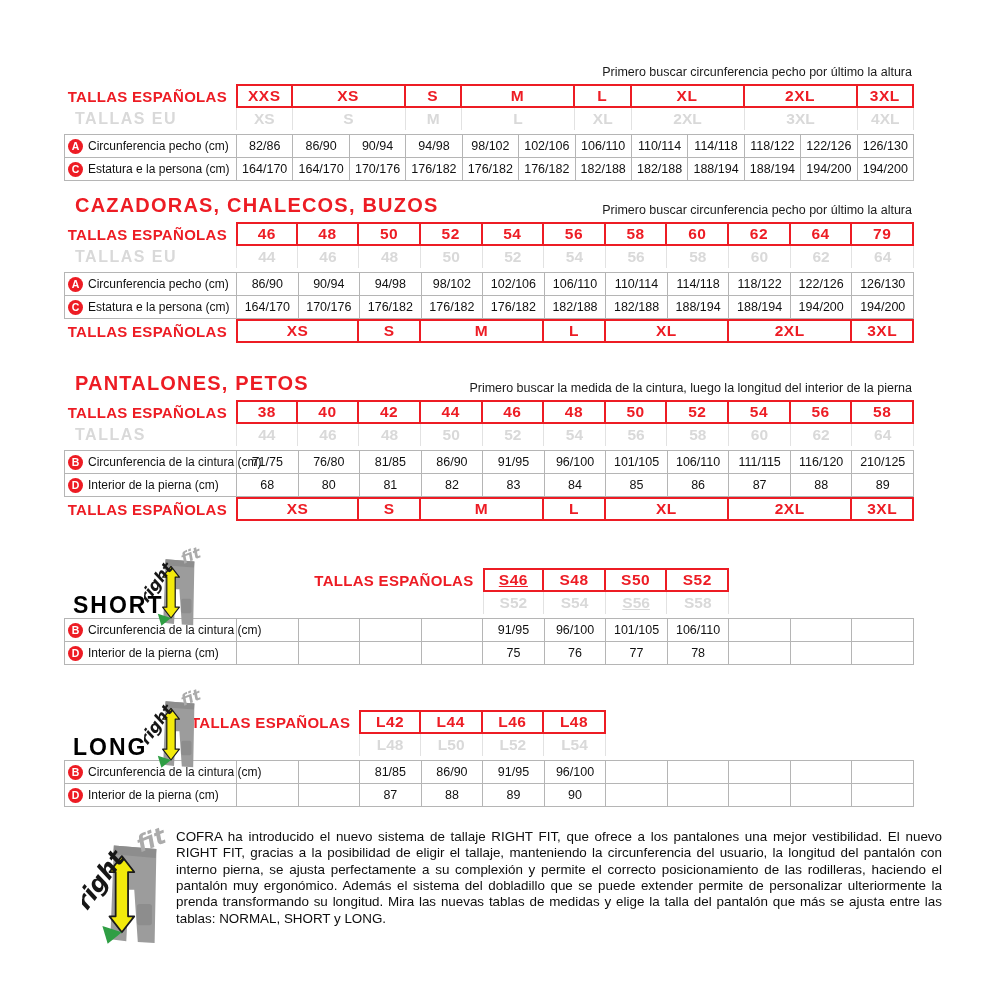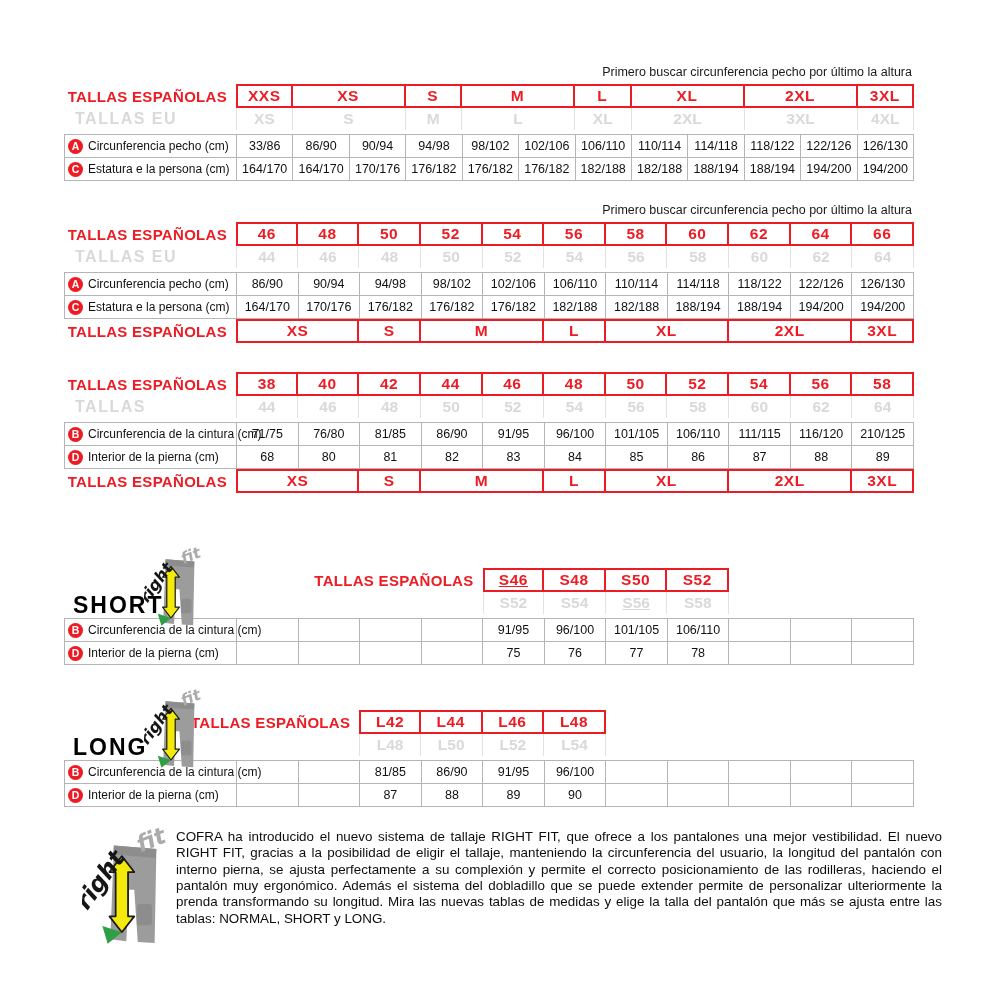--- a/index.html
+++ b/index.html
@@ -74,21 +74,21 @@
       <div class="eu-cell" style="grid-column: span 1;">XL</div>
       <div class="eu-cell" style="grid-column: span 2;">2XL</div>
       <div class="eu-cell" style="grid-column: span 2;">3XL</div>
       <div class="eu-cell" style="grid-column: span 1;">4XL</div>
     </div>
   <div class="data-block tgrid" style="grid-template-columns: 172px repeat(12, 1fr);">
       <div class="dcell label-cell">
         <div class="circle-icon">A</div>
         <div class="mlabel">Circunferencia pecho (cm)</div>
       </div>
-      <div class="dcell vcell">33/86</div>
+      <div class="dcell vcell">82/86</div>
       <div class="dcell vcell">86/90</div>
       <div class="dcell vcell">90/94</div>
       <div class="dcell vcell">94/98</div>
       <div class="dcell vcell">98/102</div>
       <div class="dcell vcell">102/106</div>
       <div class="dcell vcell">106/110</div>
       <div class="dcell vcell">110/114</div>
       <div class="dcell vcell">114/118</div>
       <div class="dcell vcell">118/122</div>
       <div class="dcell vcell">122/126</div>
@@ -107,35 +107,36 @@
       <div class="dcell vcell">182/188</div>
       <div class="dcell vcell">188/194</div>
       <div class="dcell vcell">188/194</div>
       <div class="dcell vcell">194/200</div>
       <div class="dcell vcell">194/200</div>
     </div>
 </div>
 
 <div class="section" id="sec-cazadoras">
   <div class="sec-head">
+    <h2 class="sec-title">CAZADORAS, CHALECOS, BUZOS</h2>
     <div class="instruction">Primero buscar circunferencia pecho por último la altura</div>
   </div>
   <div class="trow row-es tgrid" style="grid-template-columns: 172px repeat(11, 1fr);">
       <div class="es-label" style="grid-column: 1 / span 1;">TALLAS ESPAÑOLAS</div>
       <div class="size-box" style="grid-column: span 1;">46</div>
       <div class="size-box" style="grid-column: span 1;">48</div>
       <div class="size-box" style="grid-column: span 1;">50</div>
       <div class="size-box" style="grid-column: span 1;">52</div>
       <div class="size-box" style="grid-column: span 1;">54</div>
       <div class="size-box" style="grid-column: span 1;">56</div>
       <div class="size-box" style="grid-column: span 1;">58</div>
       <div class="size-box" style="grid-column: span 1;">60</div>
       <div class="size-box" style="grid-column: span 1;">62</div>
       <div class="size-box" style="grid-column: span 1;">64</div>
-      <div class="size-box" style="grid-column: span 1;">66</div>
+      <div class="size-box" style="grid-column: span 1;">79</div>
     </div>
   <div class="trow row-eu tgrid" style="grid-template-columns: 172px repeat(11, 1fr);">
       <div class="eu-label" style="grid-column: 1 / span 1;">TALLAS EU</div>
       <div class="eu-cell" style="grid-column: span 1;">44</div>
       <div class="eu-cell" style="grid-column: span 1;">46</div>
       <div class="eu-cell" style="grid-column: span 1;">48</div>
       <div class="eu-cell" style="grid-column: span 1;">50</div>
       <div class="eu-cell" style="grid-column: span 1;">52</div>
       <div class="eu-cell" style="grid-column: span 1;">54</div>
       <div class="eu-cell" style="grid-column: span 1;">56</div>
@@ -182,20 +183,24 @@
       <div class="size-box" style="grid-column: span 1;">S</div>
       <div class="size-box" style="grid-column: span 2;">M</div>
       <div class="size-box" style="grid-column: span 1;">L</div>
       <div class="size-box" style="grid-column: span 2;">XL</div>
       <div class="size-box" style="grid-column: span 2;">2XL</div>
       <div class="size-box" style="grid-column: span 1;">3XL</div>
     </div>
 </div>
 
 <div class="section" id="sec-pantalones">
+  <div class="sec-head">
+    <h2 class="sec-title">PANTALONES, PETOS</h2>
+    <div class="instruction">Primero buscar la medida de la cintura, luego la longitud del interior de la pierna</div>
+  </div>
   <div class="trow row-es tgrid" style="grid-template-columns: 172px repeat(11, 1fr);">
       <div class="es-label" style="grid-column: 1 / span 1;">TALLAS ESPAÑOLAS</div>
       <div class="size-box" style="grid-column: span 1;">38</div>
       <div class="size-box" style="grid-column: span 1;">40</div>
       <div class="size-box" style="grid-column: span 1;">42</div>
       <div class="size-box" style="grid-column: span 1;">44</div>
       <div class="size-box" style="grid-column: span 1;">46</div>
       <div class="size-box" style="grid-column: span 1;">48</div>
       <div class="size-box" style="grid-column: span 1;">50</div>
       <div class="size-box" style="grid-column: span 1;">52</div>

